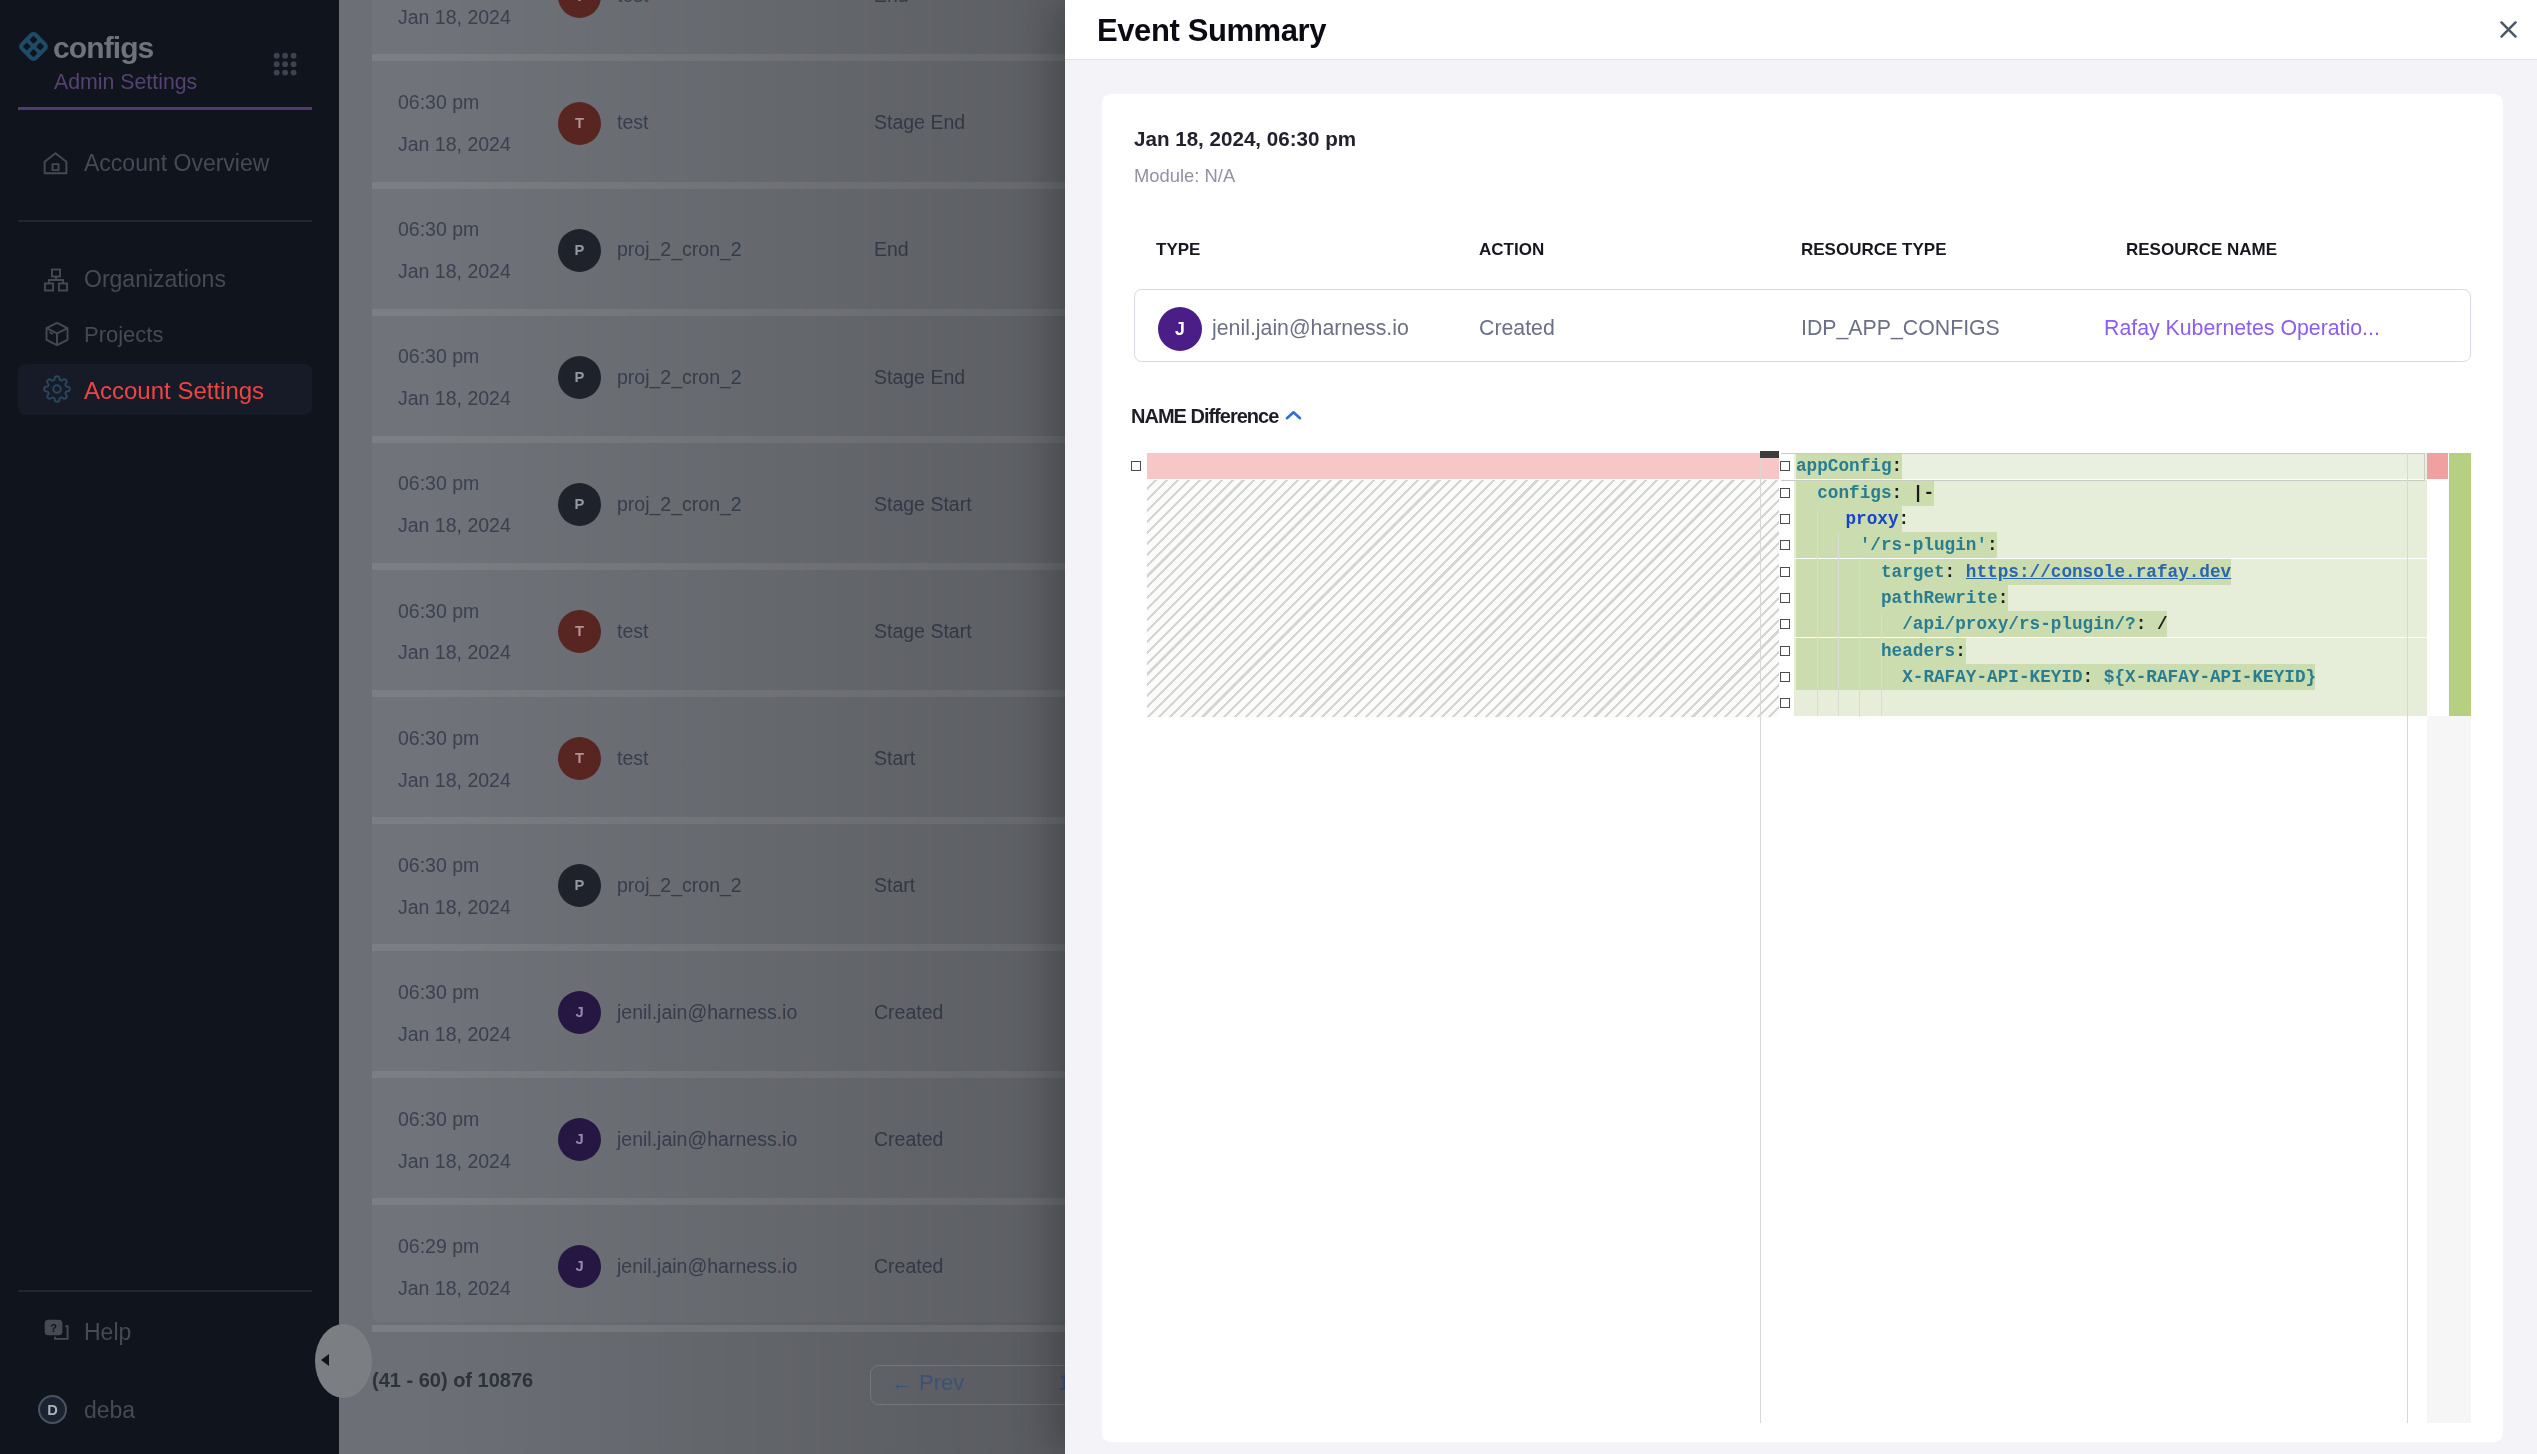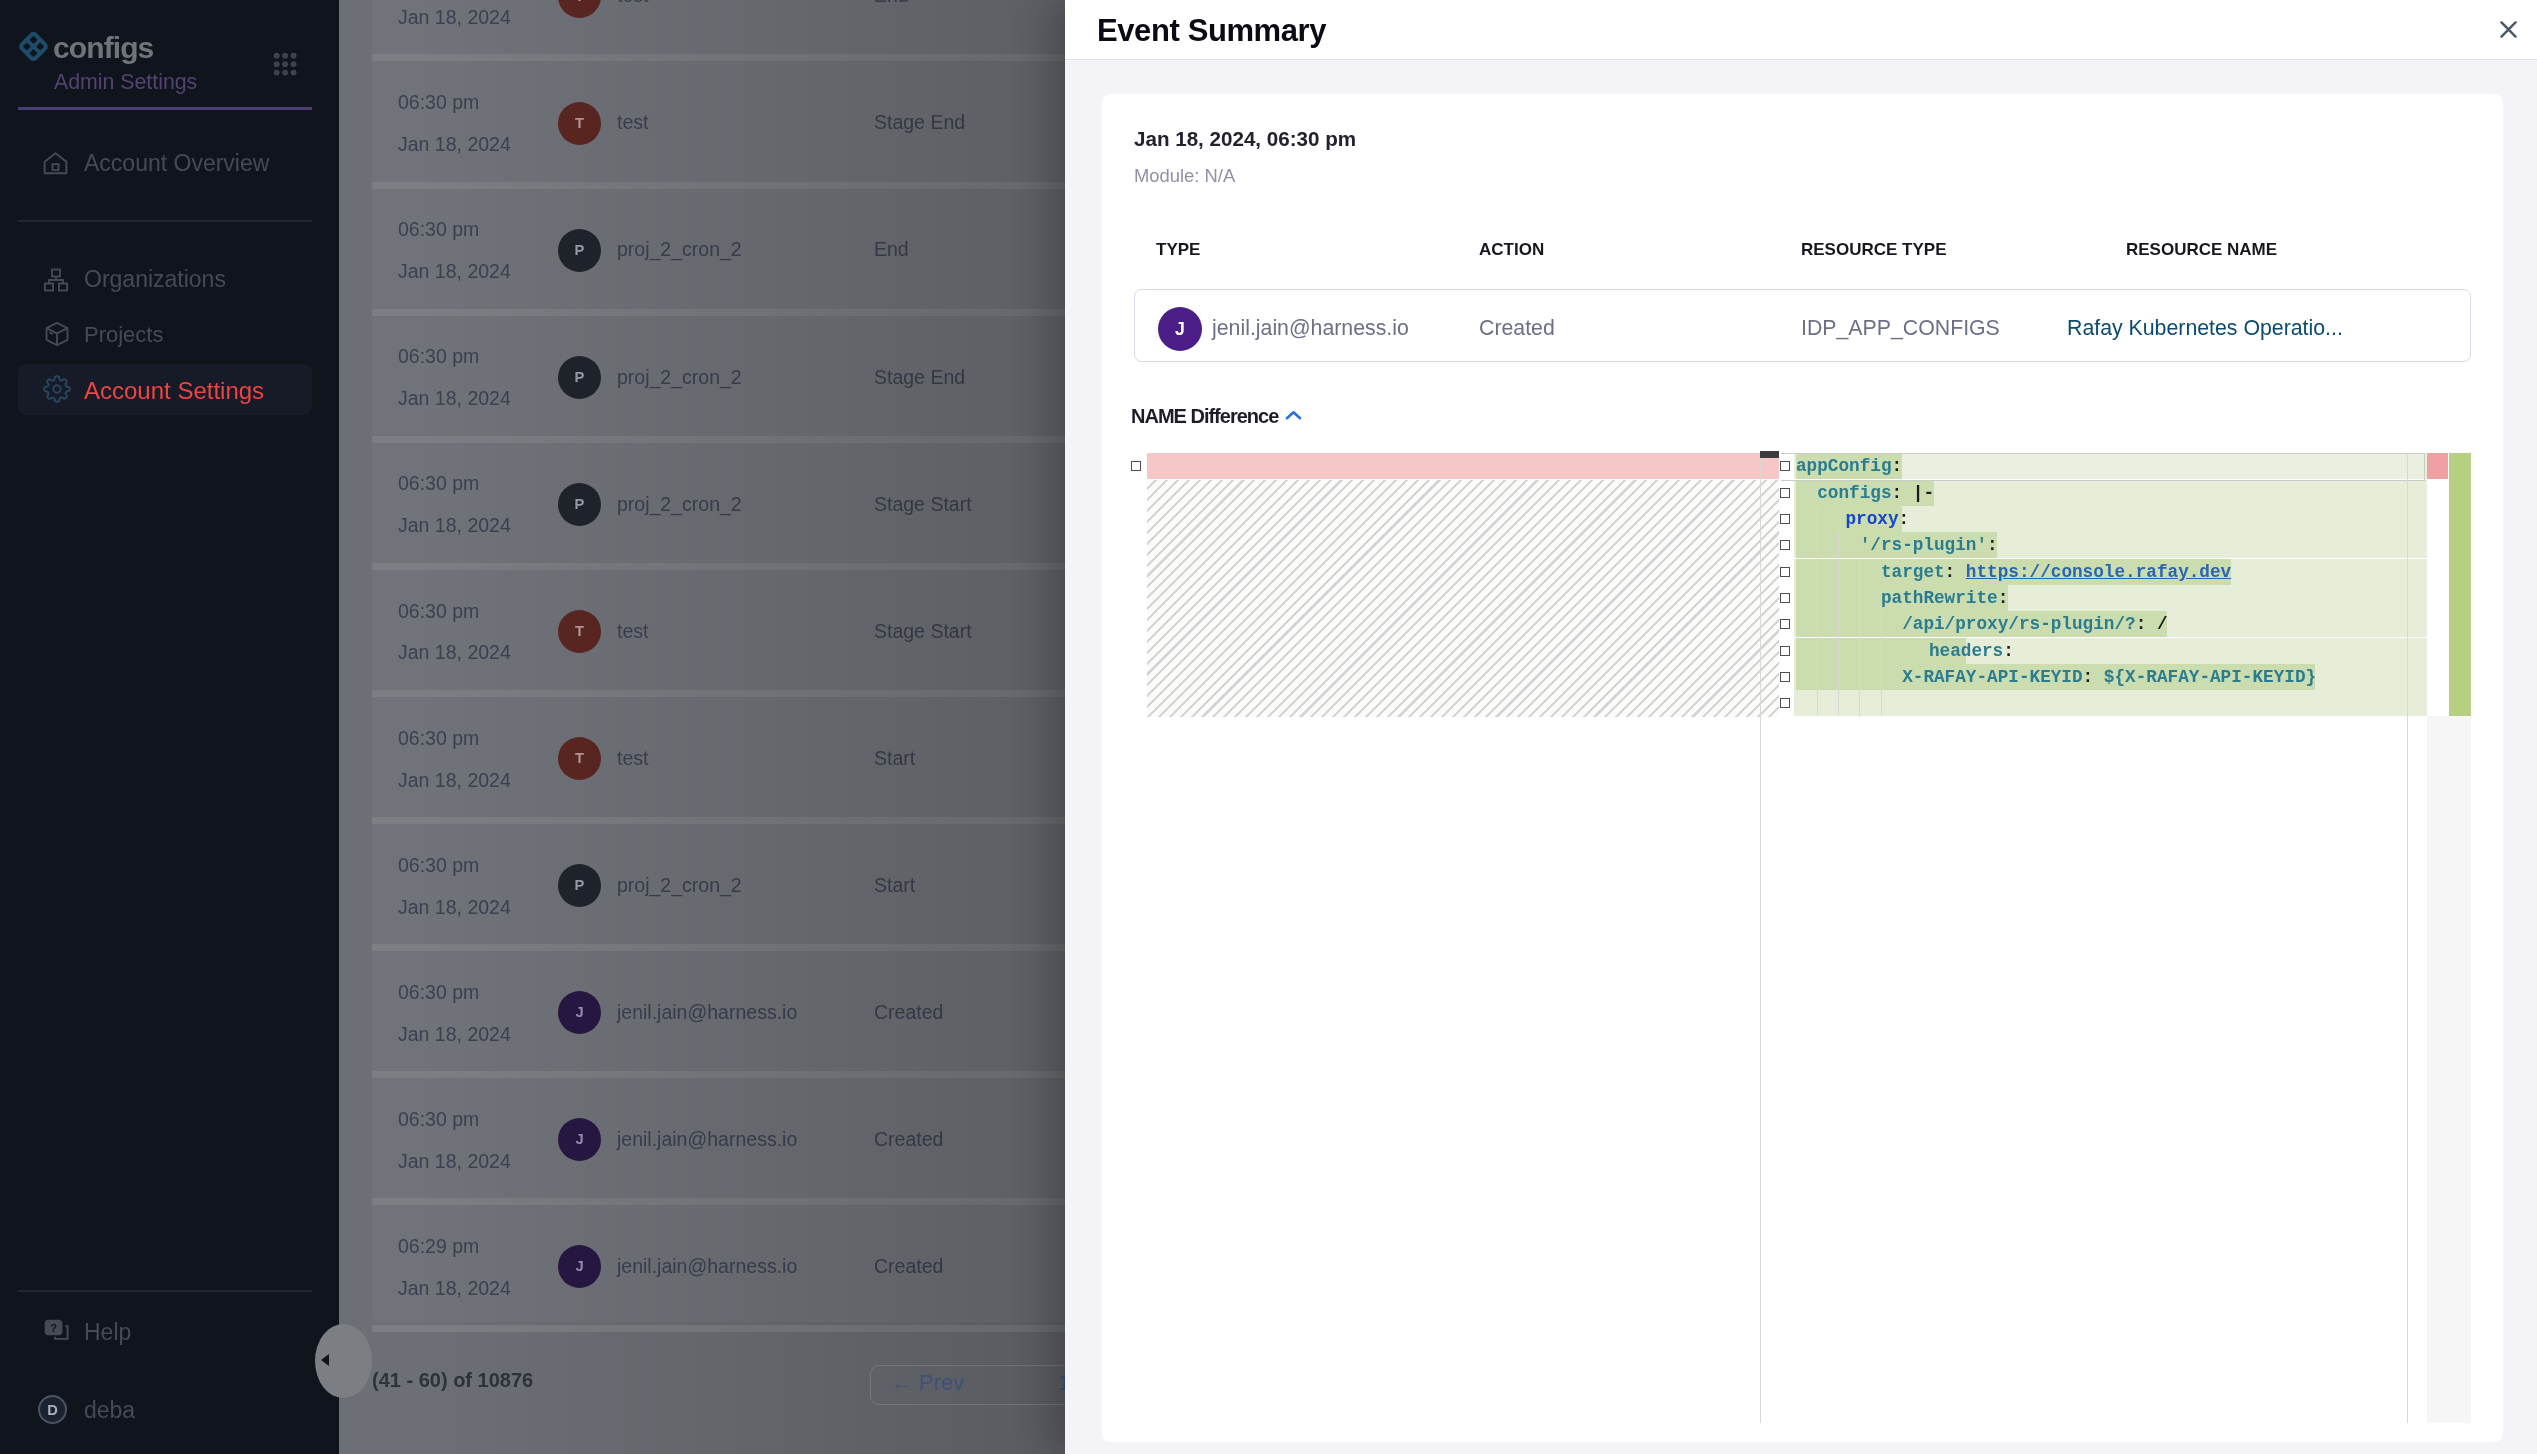--- a/index.html
+++ b/index.html
@@ -153,21 +153,21 @@
       <div class="abs" style="left:69px;top:165px;font-size:18.4px;color:#9191a2">Module: N/A</div>
       <div class="abs" style="left:91px;top:240px;font-size:17px;font-weight:bold;color:#17171f">TYPE</div>
       <div class="abs" style="left:414px;top:240px;font-size:17px;font-weight:bold;color:#17171f">ACTION</div>
       <div class="abs" style="left:736px;top:240px;font-size:17px;font-weight:bold;color:#17171f">RESOURCE TYPE</div>
       <div class="abs" style="left:1061px;top:240px;font-size:17px;font-weight:bold;color:#17171f">RESOURCE NAME</div>
       <div class="abs" style="left:69px;top:289px;width:1337px;height:73px;border:1.5px solid #d9d9e5;border-radius:7.4px"></div>
       <div class="abs" style="left:93px;top:307px;width:44px;height:44px;border-radius:50%;background:#4b1d86;color:#fff;font-size:17.7px;font-weight:bold;text-align:center;line-height:44px">J</div>
       <div class="abs" style="left:147px;top:316px;font-size:21.3px;color:#6c7086;white-space:nowrap">jenil.jain@harness.io</div>
       <div class="abs" style="left:414px;top:316px;font-size:21.3px;color:#6c7086;white-space:nowrap">Created</div>
       <div class="abs" style="left:736px;top:316px;font-size:21.3px;color:#6c7086;white-space:nowrap">IDP_APP_CONFIGS</div>
-      <div class="abs" style="left:1002px;top:316px;font-size:21.3px;color:#0c4a6e;white-space:nowrap">Rafay Kubernetes Operatio...</div>
+      <div class="abs" style="left:1039px;top:316px;font-size:21.3px;color:#8b5cf6;white-space:nowrap">Rafay Kubernetes Operatio...</div>
       <div class="abs" style="left:66px;top:405px;font-size:20px;font-weight:bold;color:#1d1d28;letter-spacing:-1px">NAME Difference</div>
       <svg class="abs" style="left:220px;top:409px" width="17" height="13.2" viewBox="0 0 26 20">
 <path d="M3 14 L13 5 L23 14" fill="none" stroke="#2b6fdd" stroke-width="4" stroke-linecap="round" stroke-linejoin="round"></path>
       </svg>
       <div class="abs" style="left:82px;top:453px;width:632px;height:26px;background:#f7c6c6"></div>
       <div class="abs" style="left:82px;top:480px;width:632px;height:237px;background:repeating-linear-gradient(135deg,#fbfbfa 0 5.5px,#d5d5d5 5.5px 7.7px)"></div>
       <div class="abs" style="left:66px;top:461px;width:9.6px;height:9.6px;border:1.5px solid #4d4d4d;background:#fff"></div>
       <div class="abs" style="left:695px;top:453px;width:1.1px;height:970px;background:#d9d9d4"></div>
       <div class="abs" style="left:695px;top:451px;width:19px;height:6.6px;background:#3c3c3c"></div>
       <div class="abs" style="left:1362px;top:716px;width:44px;height:707px;background:#f6f6f6"></div>
@@ -205,19 +205,19 @@
       <div class="abs" style="left:773px;top:532px;width:0.7px;height:184px;background:#dadad2"></div>
       <div class="abs" style="left:794px;top:559px;width:0.7px;height:158px;background:#dadad2"></div>
       <div class="abs" style="left:816px;top:611px;width:0.7px;height:105px;background:#dadad2"></div>
       <div class="abs" style="left:731px;top:453px;height:26px;font-family:'Liberation Mono',monospace;font-size:17.7px;font-weight:bold;line-height:26px;white-space:pre"><span style="color:#2a7d91;">appConfig</span><span style="color:#1b1b1b;">:</span></div>
       <div class="abs" style="left:731px;top:480px;height:26px;font-family:'Liberation Mono',monospace;font-size:17.7px;font-weight:bold;line-height:26px;white-space:pre"><span style="color:#1b1b1b;">  </span><span style="color:#2a7d91;">configs</span><span style="color:#1b1b1b;">:</span><span style="color:#1b1b1b;"> </span><span style="color:#1b1b1b;">|-</span></div>
       <div class="abs" style="left:738px;top:506px;height:26px;font-family:'Liberation Mono',monospace;font-size:17.7px;font-weight:bold;line-height:26px;white-space:pre"><span style="color:#1b1b1b;">    </span><span style="color:#1446cc;">proxy</span><span style="color:#1b1b1b;">:</span></div>
       <div class="abs" style="left:731px;top:532px;height:26px;font-family:'Liberation Mono',monospace;font-size:17.7px;font-weight:bold;line-height:26px;white-space:pre"><span style="color:#1b1b1b;">      </span><span style="color:#2a7d91;">'/rs-plugin'</span><span style="color:#1b1b1b;">:</span></div>
       <div class="abs" style="left:731px;top:559px;height:26px;font-family:'Liberation Mono',monospace;font-size:17.7px;font-weight:bold;line-height:26px;white-space:pre"><span style="color:#1b1b1b;">        </span><span style="color:#2a7d91;">target</span><span style="color:#1b1b1b;">:</span><span style="color:#1b1b1b;"> </span><span style="color:#2a66b0;text-decoration:underline;">https://console.rafay.dev</span></div>
       <div class="abs" style="left:731px;top:585px;height:26px;font-family:'Liberation Mono',monospace;font-size:17.7px;font-weight:bold;line-height:26px;white-space:pre"><span style="color:#1b1b1b;">        </span><span style="color:#2a7d91;">pathRewrite</span><span style="color:#1b1b1b;">:</span></div>
       <div class="abs" style="left:731px;top:611px;height:26px;font-family:'Liberation Mono',monospace;font-size:17.7px;font-weight:bold;line-height:26px;white-space:pre"><span style="color:#1b1b1b;">          </span><span style="color:#2a7d91;">/api/proxy/rs-plugin/?</span><span style="color:#1b1b1b;">:</span><span style="color:#1b1b1b;"> </span><span style="color:#1b1b1b;">/</span></div>
-      <div class="abs" style="left:731px;top:638px;height:26px;font-family:'Liberation Mono',monospace;font-size:17.7px;font-weight:bold;line-height:26px;white-space:pre"><span style="color:#1b1b1b;">        </span><span style="color:#2a7d91;padding-left:48px;">headers</span><span style="color:#1b1b1b;">:</span></div>
+      <div class="abs" style="left:731px;top:638px;height:26px;font-family:'Liberation Mono',monospace;font-size:17.7px;font-weight:bold;line-height:26px;white-space:pre"><span style="color:#1b1b1b;">        </span><span style="color:#2a7d91;">headers</span><span style="color:#1b1b1b;">:</span></div>
       <div class="abs" style="left:731px;top:664px;height:26px;font-family:'Liberation Mono',monospace;font-size:17.7px;font-weight:bold;line-height:26px;white-space:pre"><span style="color:#1b1b1b;">          </span><span style="color:#2a7d91;">X-RAFAY-API-KEYID</span><span style="color:#1b1b1b;">:</span><span style="color:#1b1b1b;"> </span><span style="color:#2a7d91;">${X-RAFAY-API-KEYID}</span></div>
       <div class="abs" style="left:1342px;top:453px;width:1.1px;height:970px;background:#d9d9d4"></div>
       <div class="abs" style="left:1362px;top:453px;width:21.3px;height:26px;background:#f0a0a0"></div>
       <div class="abs" style="left:1384px;top:453px;width:22px;height:263px;background:#b5d081"></div>
     </div>
   </div>
 
 </body></html>

